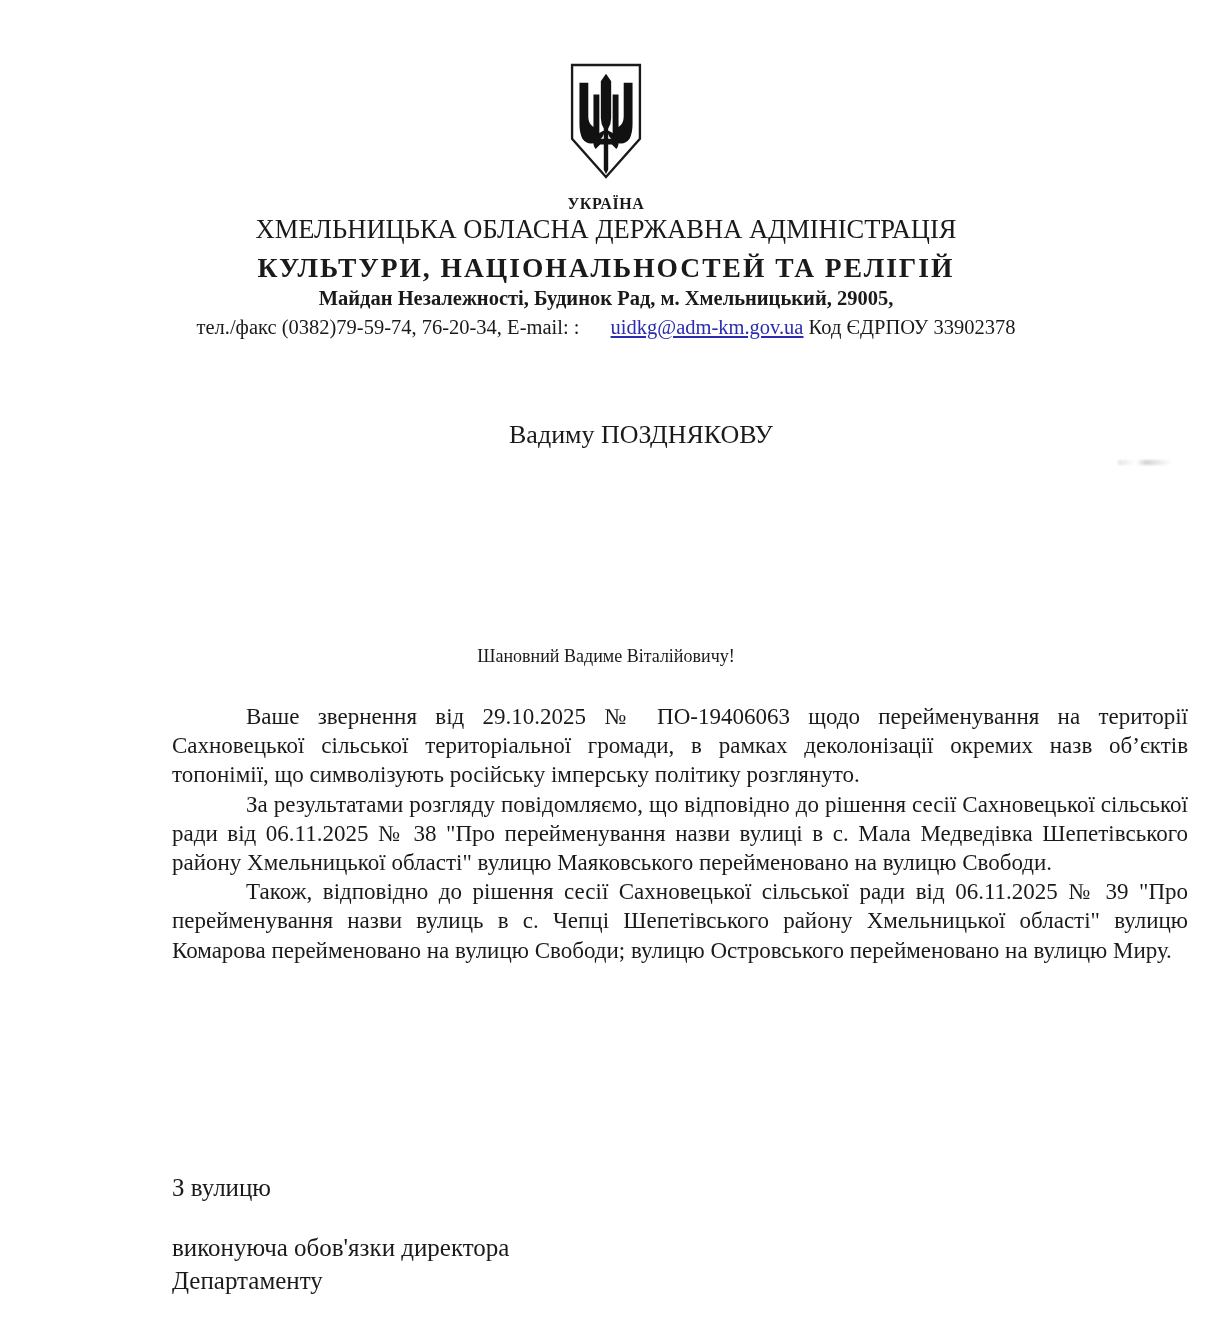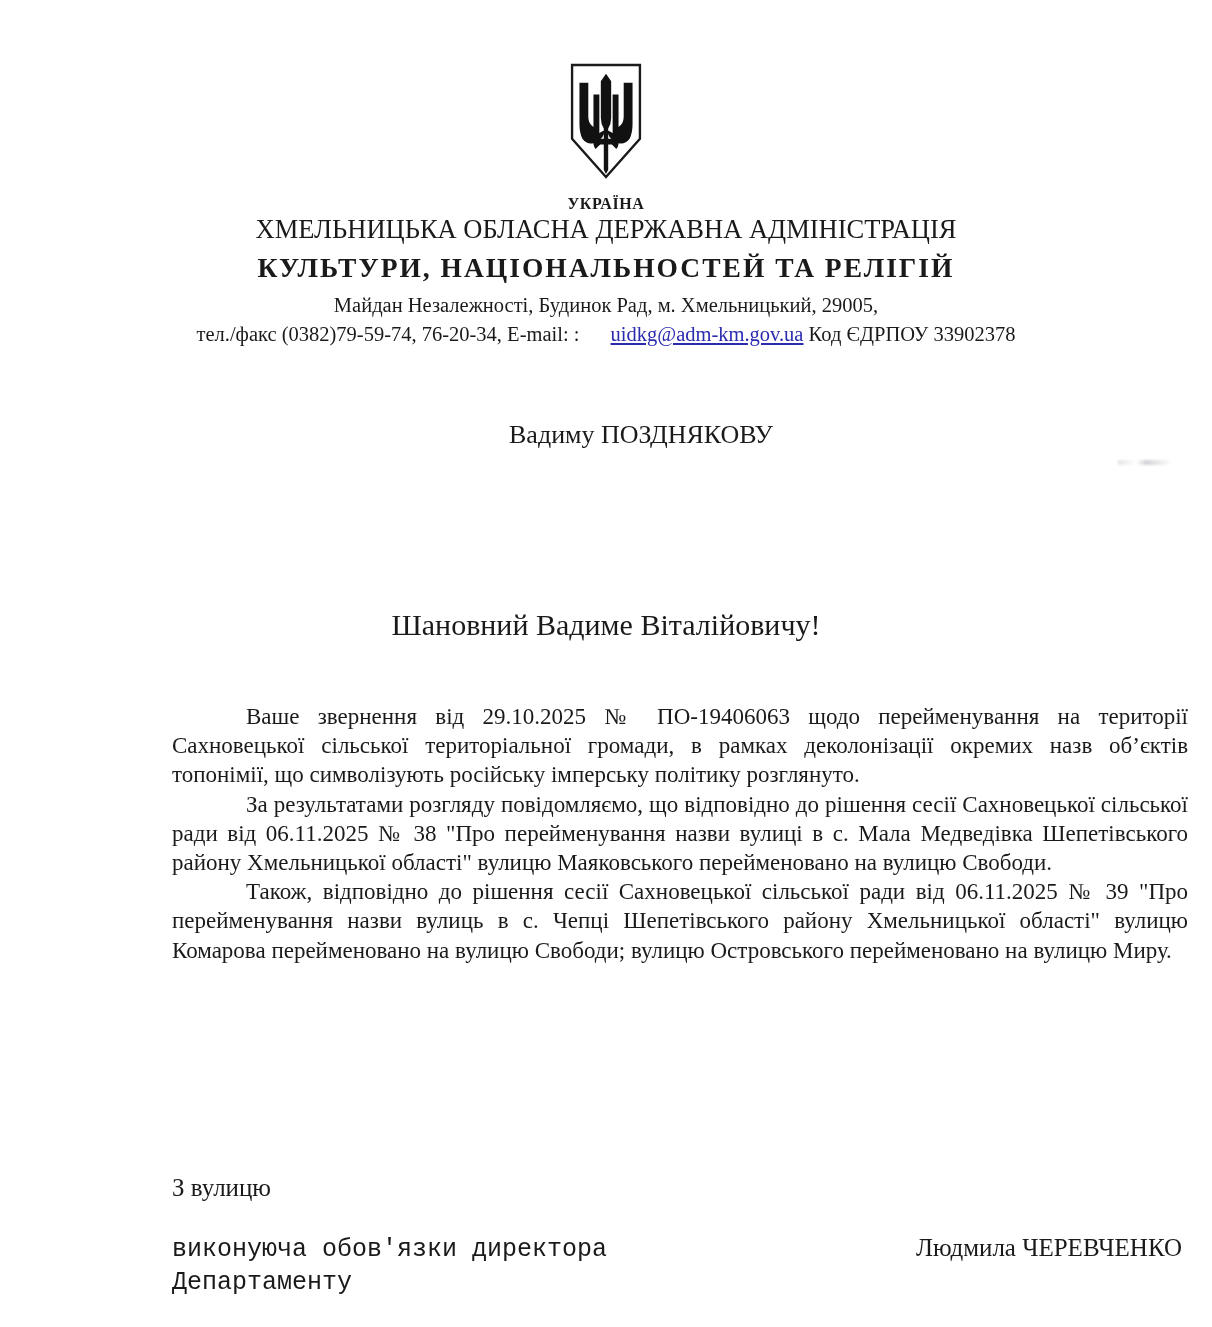--- a/index.html
+++ b/index.html
@@ -64,21 +64,21 @@
     font-size: 27.5px;
     font-weight: bold;
     letter-spacing: 2.0px;
     line-height: 1.30;
     margin-top: 4px;
     white-space: nowrap;
   }
   .lh-addr {
     font-size: 20.5px;
     line-height: 1.30;
-    margin-top: 7px;
+    font-weight: bold;
   }
   .lh-contacts {
     font-size: 20.5px;
     line-height: 1.30;
     margin-top: 2px;
   }
   .lh-email {
     color: #2b2bb0;
     text-decoration: underline;
     text-underline-offset: 2px;
@@ -108,25 +108,25 @@
                 rgba(170,170,180,0.30) 0%,
                 rgba(255,255,255,0) 34%,
                 rgba(150,150,160,0.42) 52%,
                 rgba(255,255,255,0) 100%);
     filter: blur(1.1px);
   }
 
   
   .salutation {
     position: absolute;
-    top: 607px;
+    top: 646px;
     left: 0;
     right: 0;
     text-align: center;
-    font-size: 30px;
+    font-size: 18px;
     line-height: 1.2;
   }
 
   
   .body-text {
     position: absolute;
     top: 702px;
     left: 172px;
     width: 1016px;
     font-size: 23px;
@@ -147,21 +147,21 @@
     font-size: 25px;
     line-height: 1.30;
   }
   .sig-regards { top: 1172px; }
   .sig-block   { top: 1232px; }
   .sig-row {
     display: flex;
     justify-content: space-between;
     align-items: baseline;
   }
-  .sig-title { white-space: pre-line; font-family: Liberation Mono, monospace; }
+  .sig-title { white-space: pre-line; }
   .sig-name  { white-space: nowrap; padding-right: 6px; }
 </style>
 </head>
 <body>
 
 <div class="page">
 
   <div class="emblem-wrap">
     <svg class="emblem" viewBox="0 0 100 160" aria-hidden="true">
       <path d="M4 4 H96 V104 L50 156 L4 104 Z" fill="#ffffff" stroke="#1a1a1a" stroke-width="3.2"></path>
@@ -198,17 +198,16 @@
     <p>За результатами розгляду повідомляємо, що відповідно до рішення сесії Сахновецької сільської ради від 06.11.2025 № 38 "Про перейменування назви вулиці в с. Мала Медведівка Шепетівського району Хмельницької області" вулицю Маяковського перейменовано на вулицю Свободи.</p>
     <p>Також, відповідно до рішення сесії Сахновецької сільської ради від 06.11.2025 № 39 "Про перейменування назви вулиць в с. Чепці Шепетівського району Хмельницької області" вулицю Комарова перейменовано на вулицю Свободи; вулицю Островського перейменовано на вулицю Миру.</p>
   </div>
 
   <div class="sig sig-regards">З вулицю</div>
 
   <div class="sig sig-block">
     <div class="sig-row">
       <div class="sig-title">виконуюча обов'язки директора
 Департаменту</div>
-      <div class="sig-name">Людмила ЧЕРЕВЧЕНКО</div>
     </div>
   </div>
 
 </div>
 
 </body></html>

